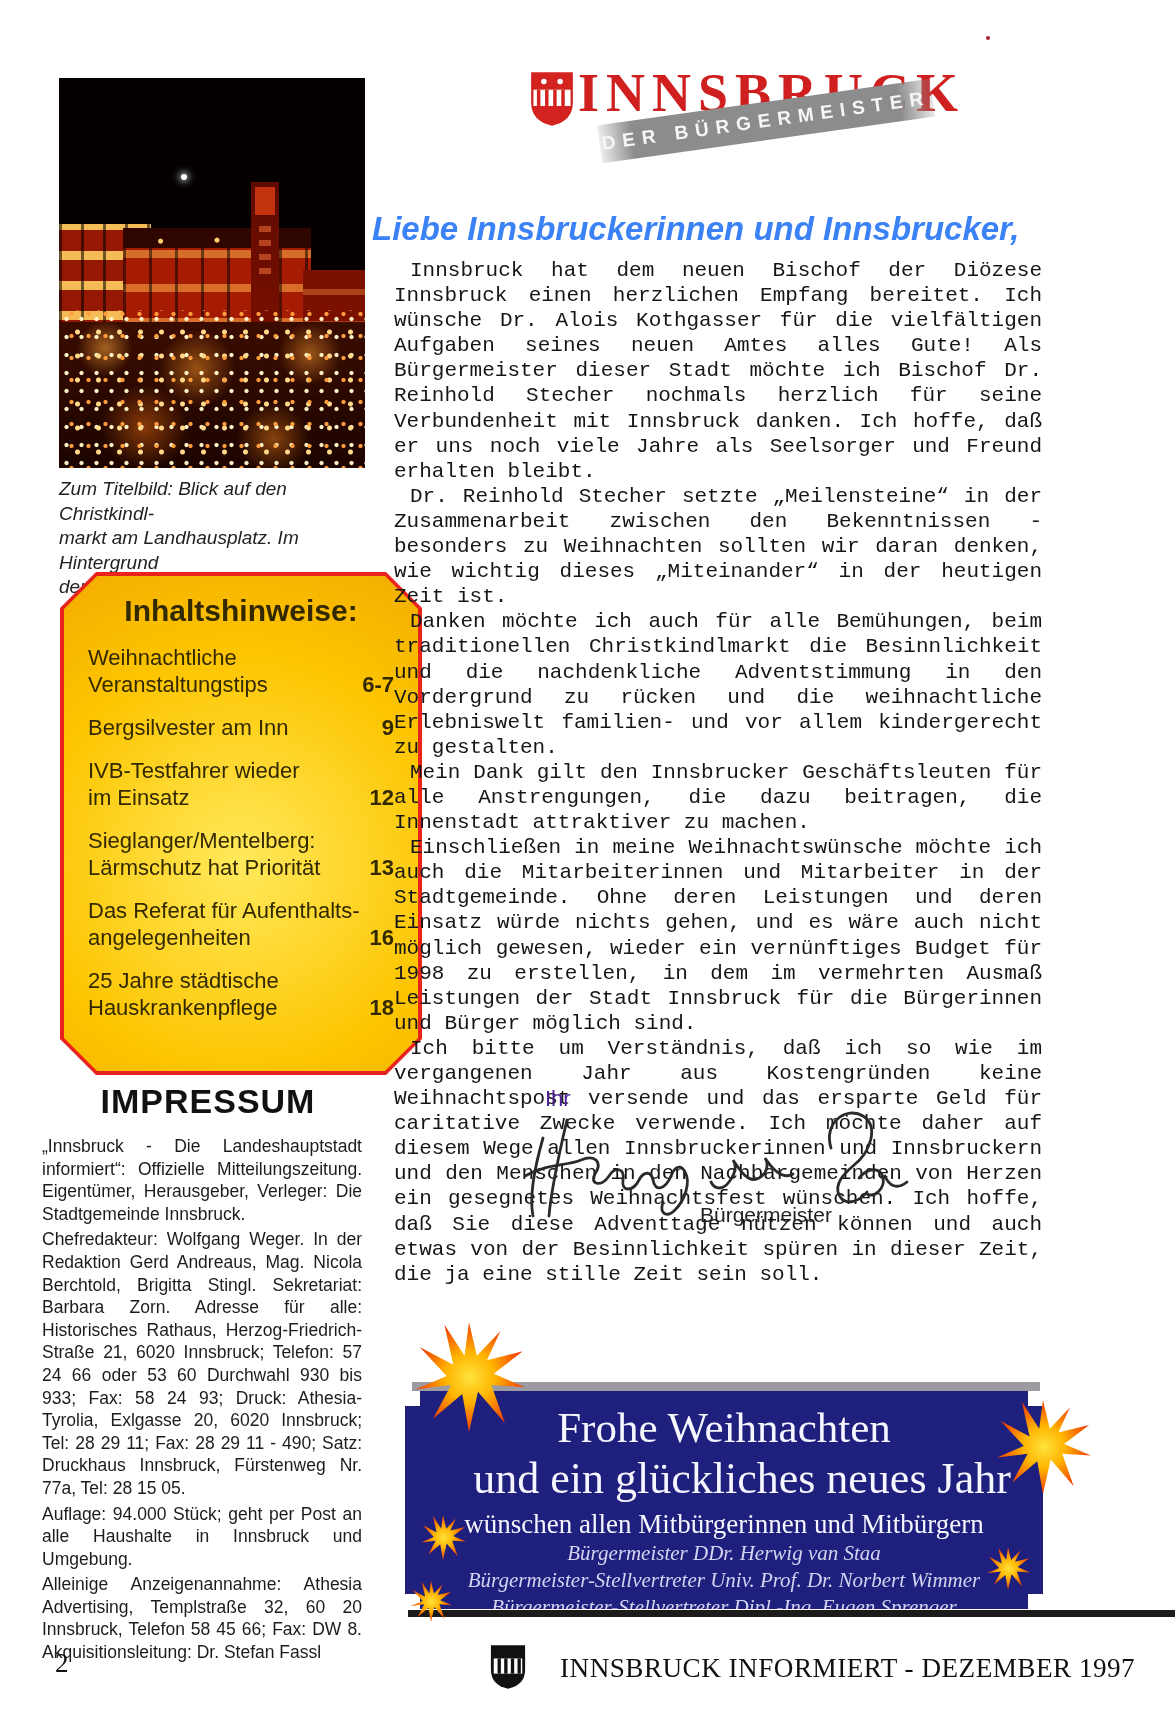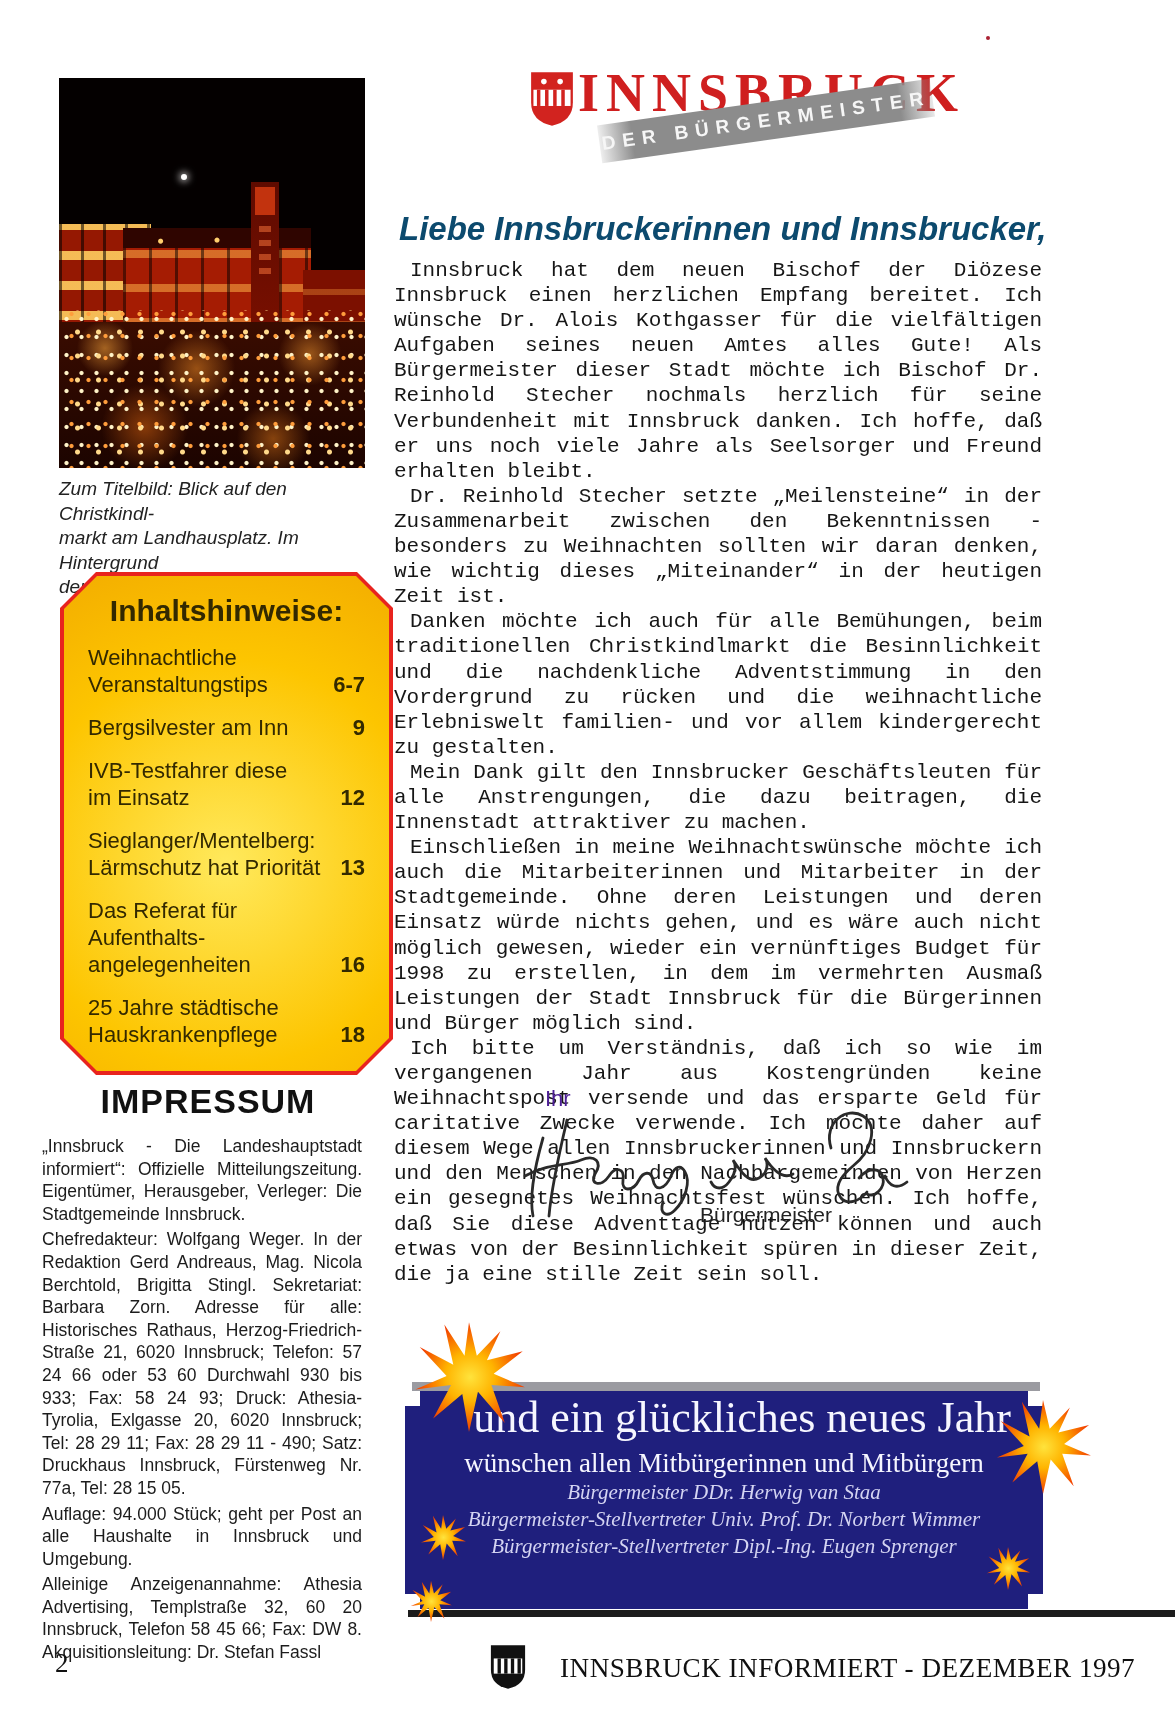--- a/index.html
+++ b/index.html
@@ -50,40 +50,40 @@
   .ph-dots{position:absolute;left:0;top:232px;width:306px;height:158px;}
   .ph-dots1{background-image:radial-gradient(circle,#fff3c8 0 1.6px,transparent 2.6px);background-size:15px 18px;}
   .ph-dots2{background-image:radial-gradient(circle,#ffd98a 0 2px,transparent 3px);background-size:21px 24px;background-position:8px 10px;}
   .ph-dots3{background-image:radial-gradient(circle,#ff9d3c 0 1.6px,transparent 2.6px);background-size:17px 22px;background-position:4px 15px;}
 
   .caption{position:absolute;left:59px;top:477px;width:306px;font-style:italic;
            font-size:19px;line-height:24.5px;color:#222;}
   .credit{text-align:right;}
 
   
-  .toc{position:absolute;left:60px;top:572px;width:333px;height:503px;background:#e8231e;
+  .toc{position:absolute;left:60px;top:572px;width:362px;height:503px;background:#e8231e;
        clip-path:polygon(36px 0,calc(100% - 36px) 0,100% 36px,100% calc(100% - 36px),
                  calc(100% - 36px) 100%,36px 100%,0 calc(100% - 36px),0 36px);padding:4px;box-sizing:border-box;}
   .toc-in{width:100%;height:100%;box-sizing:border-box;padding:18px 24px 0 24px;overflow:hidden;
        background:radial-gradient(circle at 50% 58%,#ffe95c 0%,#fdc500 62%,#f3ad00 100%);
        clip-path:polygon(33px 0,calc(100% - 33px) 0,100% 33px,100% calc(100% - 33px),
                  calc(100% - 33px) 100%,33px 100%,0 calc(100% - 33px),0 33px);color:#332900;}
   .toc-title{text-align:center;font-weight:bold;font-size:30px;margin-bottom:6px;}
   .toc-row{display:flex;justify-content:space-between;align-items:flex-end;margin-top:16px;}
   .toc-lines{font-size:22px;line-height:27px;}
   .toc-page{font-weight:bold;font-size:22px;line-height:27px;}
 
   
   .impressum{position:absolute;left:42px;top:1082px;width:332px;}
   .imp-title{text-align:center;font-weight:bold;font-size:34px;letter-spacing:1px;margin-bottom:14px;}
   .impressum p{margin:0 12px 3px 0;font-size:17.5px;line-height:22.6px;text-align:justify;color:#1c1c1c;}
 
   
-  .headline{position:absolute;left:399px;top:210px;width:650px;font-weight:bold;font-style:italic;
-            font-size:33px;color:#0c4a6e;}
+  .headline{position:absolute;left:372px;top:210px;width:650px;font-weight:bold;font-style:italic;
+            font-size:33px;color:#3b82f6;}
   .letter{position:absolute;left:394px;top:258px;width:648px;font-size:21px;line-height:25.1px;
           text-align:justify;color:#161616;font-family:Liberation Mono, monospace;}
   .letter p{margin:0;text-indent:16px;}
 
   .salutation{position:absolute;left:545px;top:1086px;font-size:22px;color:#4c1d95;}
   .sig{position:absolute;left:515px;top:1104px;}
   .sig-role{position:absolute;left:700px;top:1203px;font-size:21px;color:#222;}
 
   
   .gbox-shadow-top{position:absolute;left:412px;top:1382px;width:628px;height:9px;background:#9b9ba1;}
@@ -158,21 +158,21 @@
         <div class="toc-page">6-7</div>
       </div>
       <div class="toc-row">
         <div class="toc-lines">
             <div>Bergsilvester am Inn</div>
           </div>
         <div class="toc-page">9</div>
       </div>
       <div class="toc-row">
         <div class="toc-lines">
-            <div>IVB-Testfahrer diese</div>
+            <div>IVB-Testfahrer wieder</div>
             <div>im Einsatz</div>
           </div>
         <div class="toc-page">12</div>
       </div>
       <div class="toc-row">
         <div class="toc-lines">
             <div>Sieglanger/Mentelberg:</div>
             <div>Lärmschutz hat Priorität</div>
           </div>
         <div class="toc-page">13</div>
@@ -222,20 +222,21 @@
       <path d="M196,78 C200,86 208,86 214,78 C220,70 222,62 218,56 C226,68 234,80 244,74 C252,70 254,60 250,54 C258,66 268,76 278,70"></path>
       <path d="M316,44 C308,18 332,2 348,12 C364,22 356,48 338,62 C326,72 318,84 326,94 C332,101 344,98 352,88"></path>
       <path d="M344,74 C354,62 366,64 368,74 C370,84 360,94 352,90 M370,72 C374,82 382,86 392,78"></path>
     </g>
   </svg>
   <div class="sig-role">Bürgermeister</div>
 
   <div class="gbox-shadow-top"></div>
   <div class="gbox-rule"></div>
   <div class="gbox">
+    <div class="g1">Frohe Weihnachten</div>
     <div class="g2">und ein glückliches neues Jahr</div>
     <div class="g3">wünschen allen Mitbürgerinnen und Mitbürgern</div>
     <div class="gsign">
       <div>Bürgermeister DDr. Herwig van Staa</div>
       <div>Bürgermeister-Stellvertreter Univ. Prof. Dr. Norbert Wimmer</div>
       <div>Bürgermeister-Stellvertreter Dipl.-Ing. Eugen Sprenger</div>
     </div>
   </div>
 
   <svg class="star" style="left:413px;top:1320px" width="112" height="112" viewBox="0 0 100 100">

